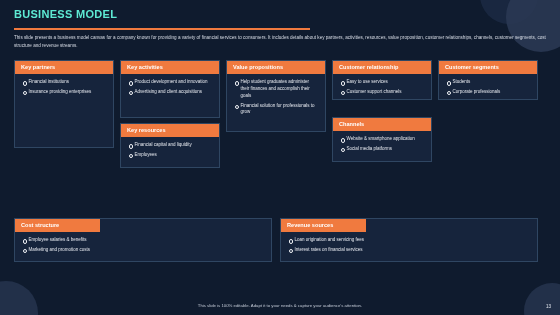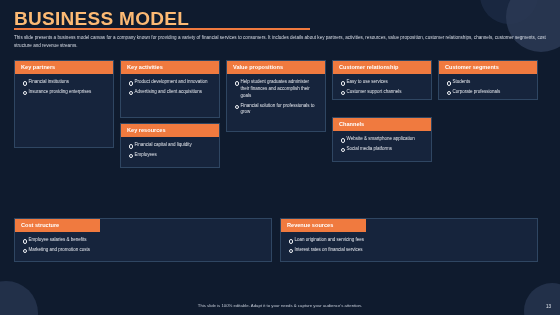--- a/index.html
+++ b/index.html
@@ -29,23 +29,23 @@
     background: #223049;
   }
   .corner-br {
     position: absolute; right: -20px; bottom: -24px;
     width: 56px; height: 56px; border-radius: 50%;
     background: #223049;
   }
 
   .title {
     position: absolute; left: 14px; top: 8px;
-    font-size: 19px; font-weight: bold;
+    font-size: 11px; font-weight: bold;
     letter-spacing: .3px;
-    color: #fdba74;
+    color: #5eead4;
   }
   .title-rule {
     position: absolute; left: 14px; top: 28px;
     width: 296px; height: 2px; background: #f07a3f;
   }
   .subtitle {
     position: absolute; left: 14px; top: 34px; width: 534px;
     font-size: 4.6px; line-height: 1.65;
     color: #d8dde6;
     font-weight: normal;

